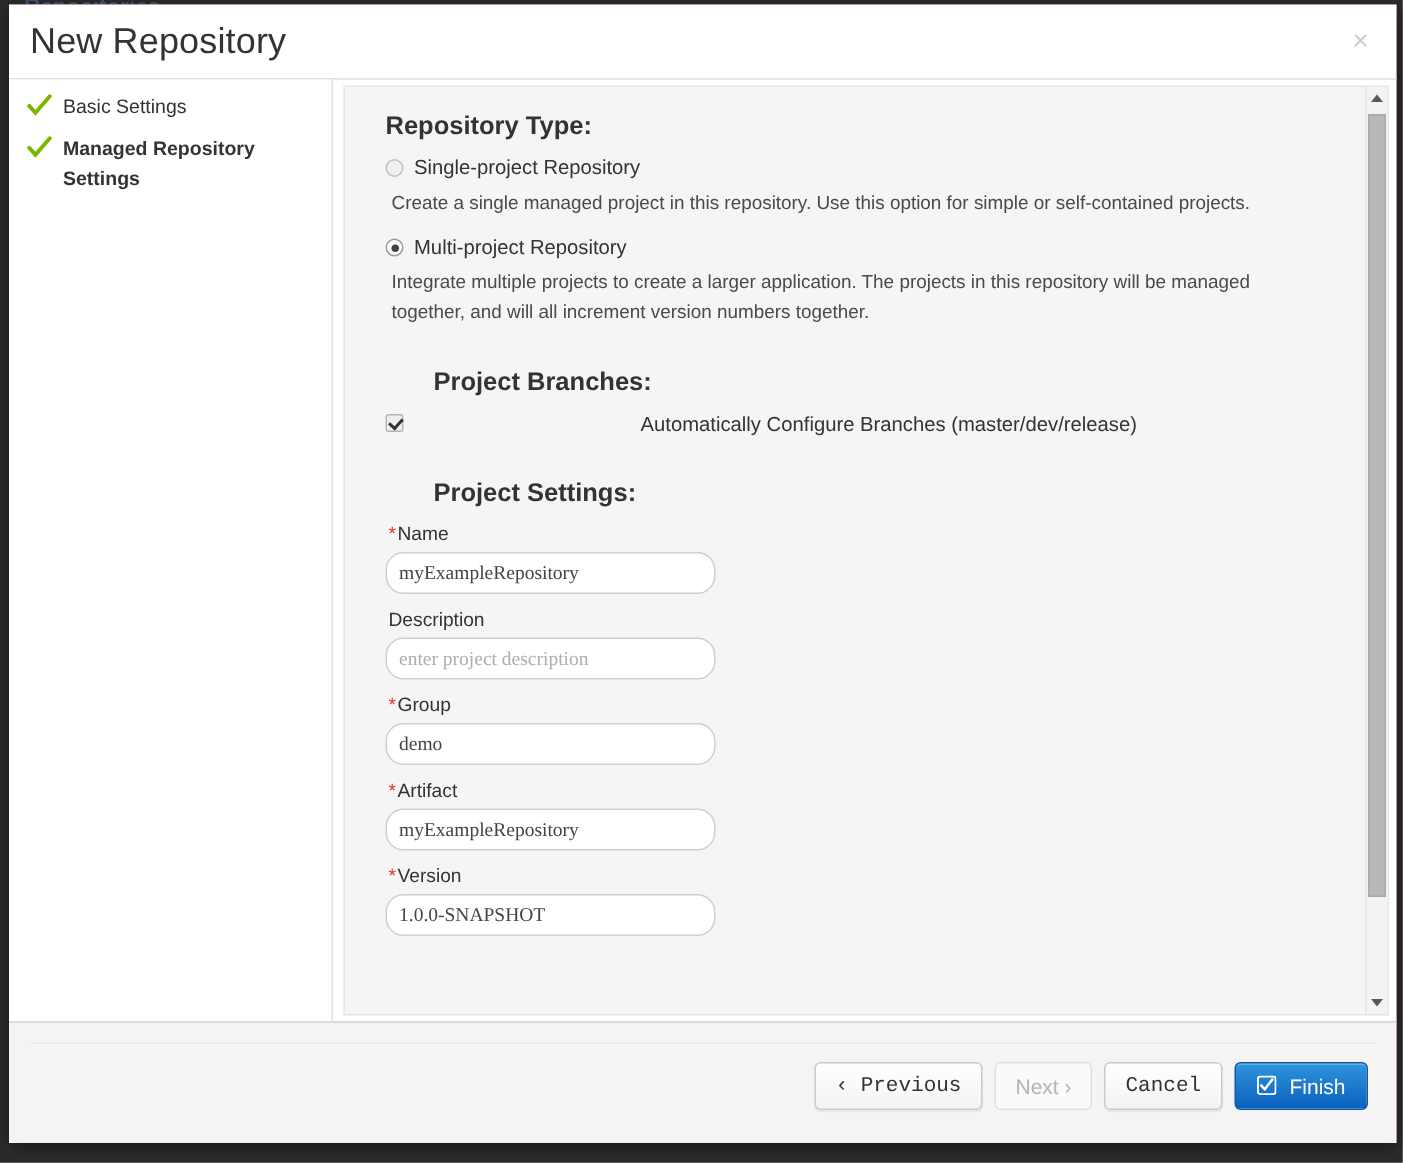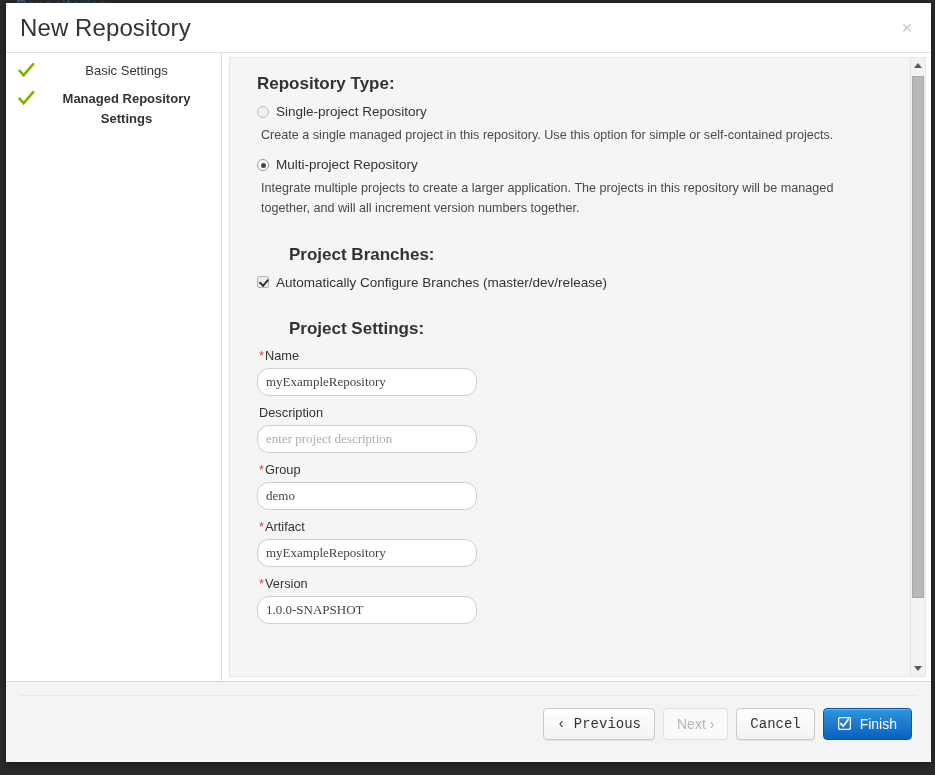--- a/index.html
+++ b/index.html
@@ -82,21 +82,20 @@
   }
 
   #wizard-steps {
     position: absolute;
     left: 0; top: 0;
     width: 216px;
     height: 100%;
     background: #ffffff;
     border-right: 1px solid #e0e0e0;
     box-sizing: border-box;
-    text-align: center;
   }
   .wizard-step {
     position: relative;
     padding: 0 10px 0 36px;
     margin-top: 8px;
     font-size: 13px;
     color: #333333;
     line-height: 20px;
     cursor: pointer;
   }
@@ -178,20 +177,21 @@
   }
 
   
   .checkbox-row {
     position: relative;
     padding-left: 19px;
     font-size: 13.5px;
     color: #333333;
     line-height: 18px;
     cursor: pointer;
+    text-align: center;
   }
   .checkbox-mark {
     position: absolute;
     left: 0;
     top: 2px;
     width: 12px;
     height: 12px;
     border: 1px solid #b5b5b5;
     background: #eeeeee;
     border-radius: 2px;

